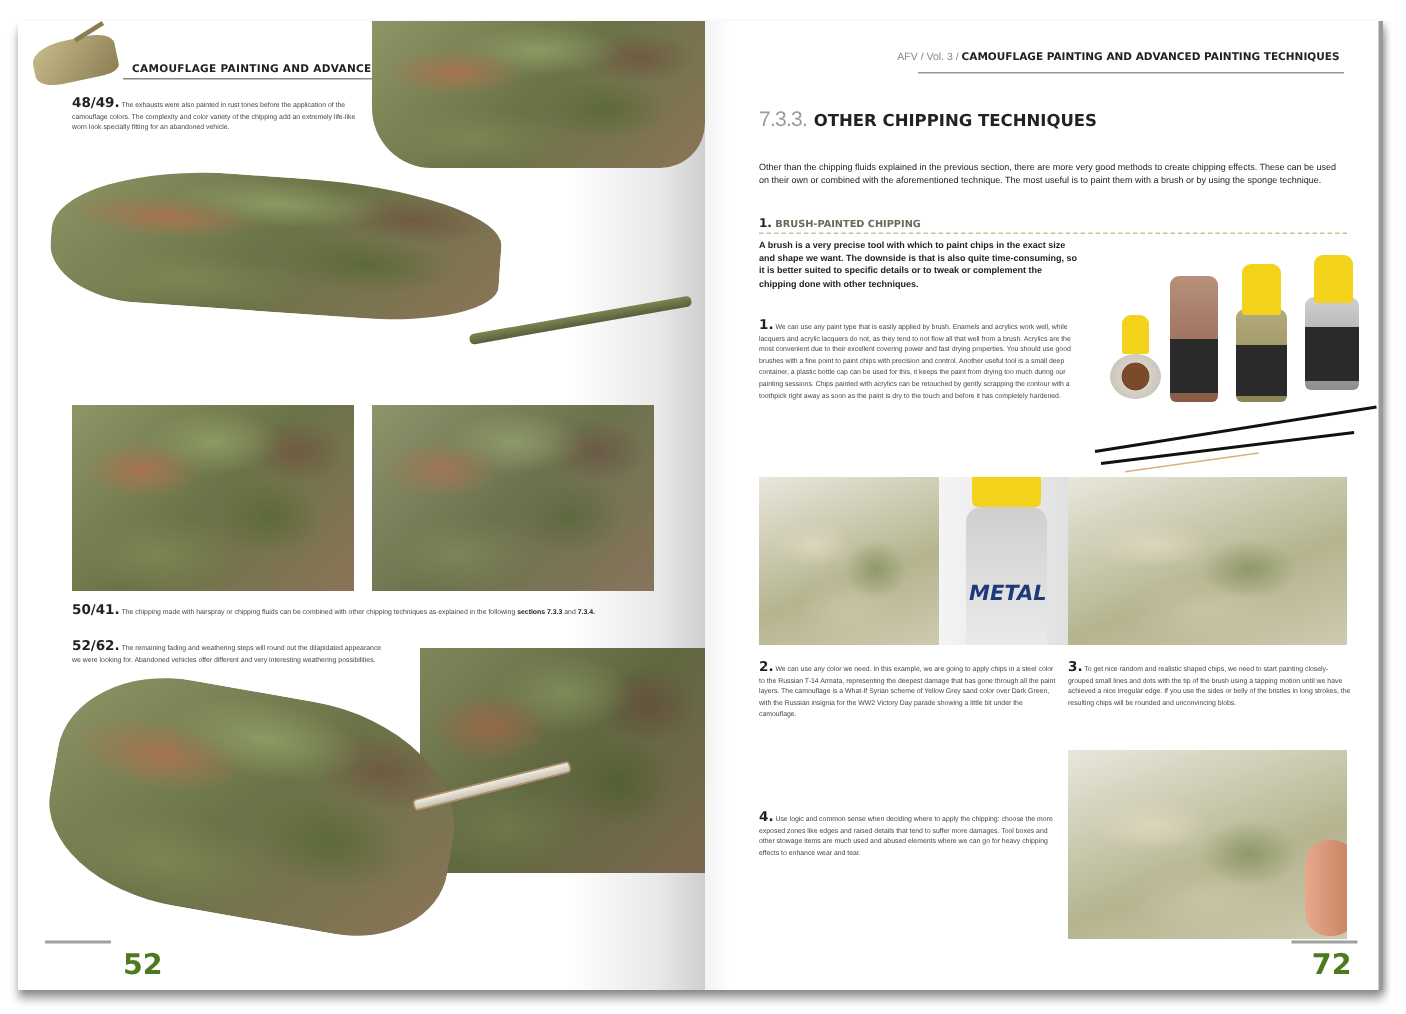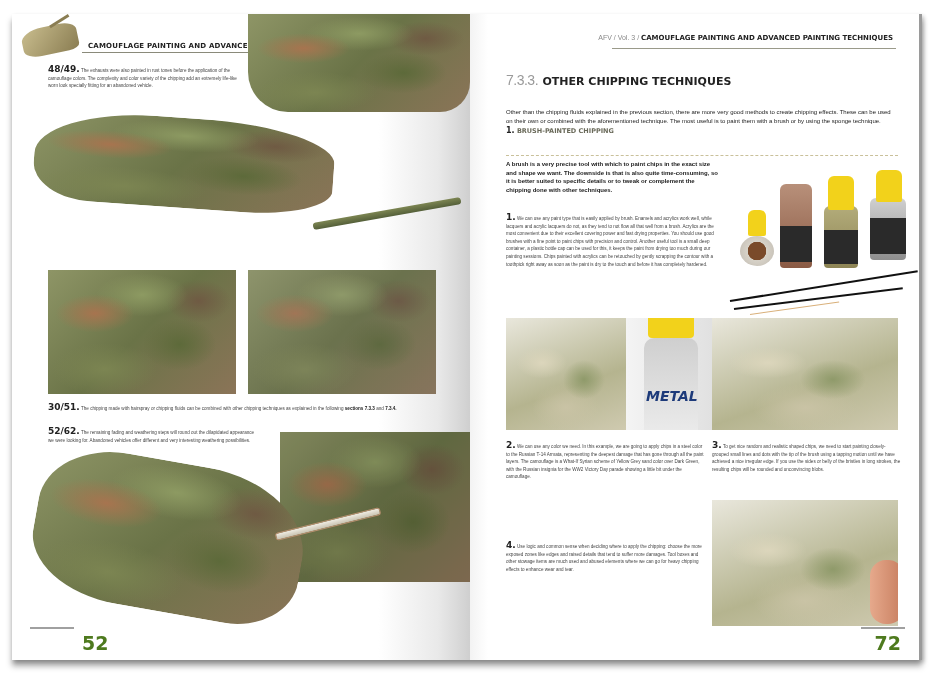--- a/index.html
+++ b/index.html
@@ -38,21 +38,21 @@
 
   .caption { position: absolute; font-size: 4.6px; line-height: 7.6px; color: #444; }
   .caption b.num { font-family: "DejaVu Sans", sans-serif; font-size: 9px; color: #222; font-weight: bold; text-align: center; }
   .caption b { color: #222; }
 
   .sec-heading { position: absolute; left: 36px; top: 57px; white-space: nowrap; }
   .sec-heading .num { font-size: 14px; color: #9a9a9a; font-weight: normal; letter-spacing: -0.5px; }
   .sec-heading .txt { font-family: "DejaVu Sans", sans-serif; font-size: 11px; font-weight: bold; color: #222; }
 
   .intro { position: absolute; left: 36px; top: 94px; width: 392px; font-size: 6px; line-height: 9px; color: #222; }
-  .sub-heading { position: absolute; left: 36px; top: 112px; font-family: "DejaVu Sans", sans-serif; font-weight: bold; font-size: 6.5px; color: #6a6a5a; }
+  .sub-heading { position: absolute; left: 36px; top: 130px; font-family: "DejaVu Sans", sans-serif; font-weight: bold; font-size: 6.5px; color: #6a6a5a; }
   .sub-heading .n { color: #222; font-size: 8px; }
   .dotted-rule { position: absolute; left: 36px; top: 141px; width: 392px; border-top: 1px dashed #c9c09a; }
   .sub-intro { position: absolute; left: 36px; top: 146px; width: 215px; font-size: 6px; line-height: 8.5px; color: #222; font-weight: bold; }
 
   .page-num { position: absolute; bottom: 6px; font-family: "DejaVu Sans", sans-serif; font-weight: bold; font-size: 19px; color: #4e7a1e; }
   .page-num-rule { position: absolute; bottom: 31px; width: 44px; height: 2px; background: #a0a0a0; }
 
   
   .bottle { position: absolute; border-radius: 6px 6px 4px 4px; }
   .cap { position: absolute; background: #f2d21b; border-radius: 6px 6px 2px 2px; }
@@ -78,21 +78,21 @@
       <span>The exhausts were also painted in rust tones before the application of the camouflage colors. The complexity and color variety of the chipping add an extremely life-like worn look specially fitting for an abandoned vehicle.</span>
     </div>
 
     <div class="photo camo" style="left:22px; top:104px; width:300px; height:90px; border-radius:40% 45% 30% 20% / 50% 40% 30% 40%; transform: rotate(4deg);"></div>
     <div style="position:absolute; left:300px; top:196px; width:150px; height:7px; background:linear-gradient(#7c8552,#55603a); transform: rotate(-10deg); border-radius:3px;"></div>
 
     <div class="photo camo" style="left:36px; top:256px; width:188px; height:124px;"></div>
     <div class="photo camo" style="left:236px; top:256px; width:188px; height:124px; filter:saturate(0.85);"></div>
 
     <div class="caption" style="left:36px; top:390px; width:400px;">
-      <b class="num">30/51.</b>
+      <b class="num">50/41.</b>
       <span>The chipping made with hairspray or chipping fluids can be combined with other chipping techniques as explained in the following</span>
       <b>sections 7.3.3</b>
       <span>and</span>
       <b>7.3.4.</b>
     </div>
 
     <div class="caption" style="left:36px; top:414px; width:212px;">
       <b class="num">52/62.</b>
       <span>The remaining fading and weathering steps will round out the dilapidated appearance we were looking for. Abandoned vehicles offer different and very interesting weathering possibilities.</span>
     </div>

